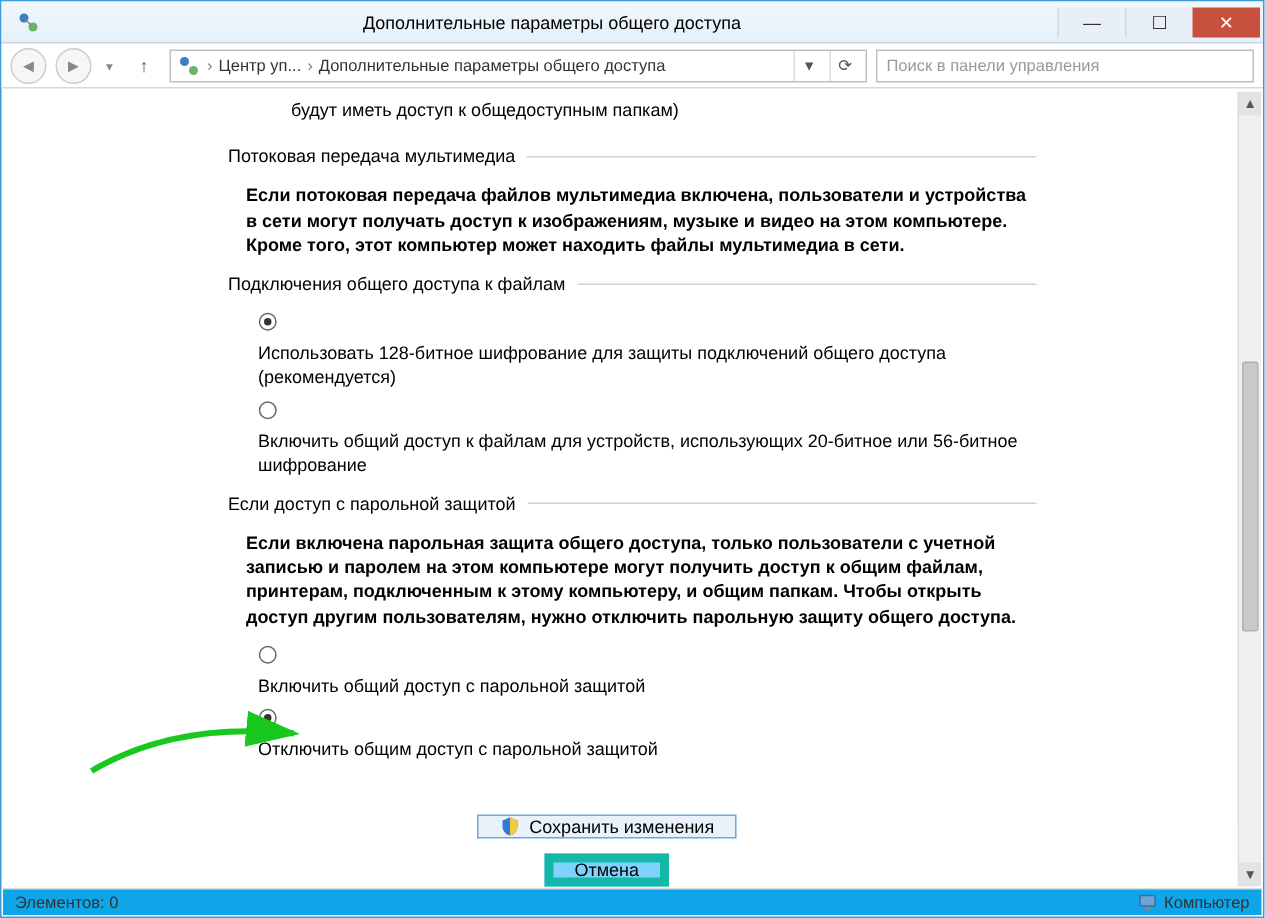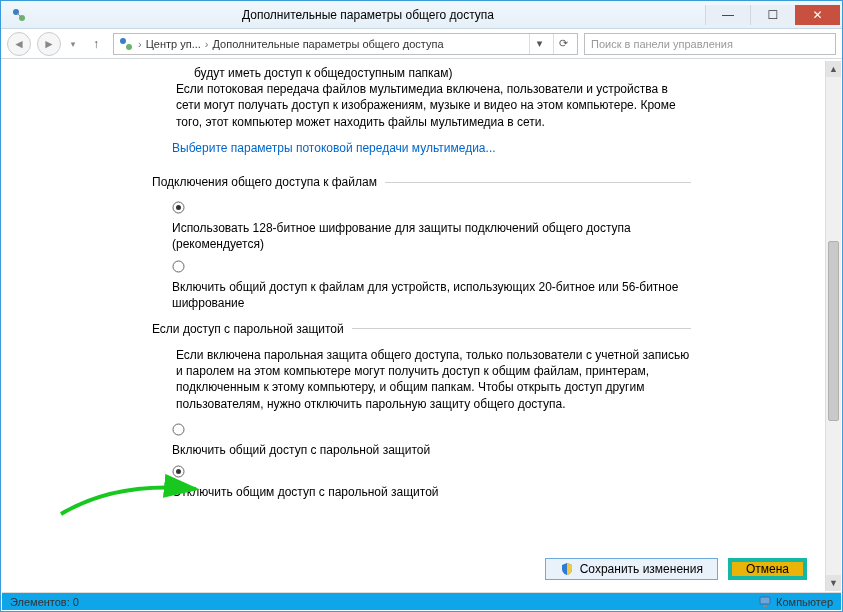--- a/index.html
+++ b/index.html
@@ -113,53 +113,54 @@
   .scrollthumb {
     position:absolute;left:2px;right:2px;top:180px;height:180px;background:#c9c9c9;border:1px solid #b0b0b0;border-radius:2px;
   }
   .page {
     padding: 4px 150px 10px 150px;
     color:#000;
     line-height:1.35;
   }
   .frag {
     text-align:left;
-    margin-bottom:0;
+    margin-bottom:15px;
     color:#000;
     margin-left:42px;
   }
   .section-title {
     font-size:12px;
     color:#000;
     display:flex;align-items:center;gap:8px;
     margin:10px 0 10px 0;
   }
   .section-title .line {flex:1;height:1px;background:#d0d0d0;}
   .body-text {
-    margin-left:24px;margin-bottom:10px;color:#000;
+    margin-left:12px;margin-bottom:10px;color:#000;font-weight:bold;
   }
   .link {
     color:#0066cc;cursor:pointer;margin-left:20px;display:inline-block;margin-bottom:8px;
   }
   .radio-row {
     margin-left:20px;display:flex;align-items:flex-start;gap:6px;margin-bottom:6px;
     position:relative;
     flex-direction:column;
   }
   .radio {
     width:13px;height:13px;flex-shrink:0;margin-top:1px;
   }
   .radio svg{display:block;}
   .button-row {
     position:absolute;left:1px;right:17px;bottom:20px;height:44px;
     display:flex;align-items:center;justify-content:flex-end;gap:10px;padding-right:18px;
     background:#fff;
+    flex-direction:column;
   }
   .btn {
-    height:22px;padding:0 14px;border:4px solid #14b8a6;background:#eab308;
+    height:22px;padding:0 14px;border:6px solid #14b8a6;background:#7dd3fc;
     display:flex;align-items:center;gap:6px;font-size:12px;color:#000;cursor:pointer;
   }
   .btn.primary {border:1px solid #6fa9db;background:#e9f1fb;}
   .statusbar {
     position:absolute;left:1px;right:1px;bottom:1px;height:18px;
     background:#0ea5e9;color:#333;font-size:11px;
     display:flex;align-items:center;padding:0 8px;border-top:1px solid #ddd;
   }
   .statusbar .spacer{flex:1;}
   .statusbar .sb-right{display:flex;align-items:center;gap:4px;}
@@ -218,22 +219,25 @@
     <div class="search">
       <span>Поиск в панели управления</span>
     </div>
   </div>
 
   <div class="content-wrap">
     <div class="page">
       <div class="frag">будут иметь доступ к общедоступным папкам)</div>
 
       
+      <div class="section-title">
+        <span>Потоковая передача мультимедиа</span>
+        <span class="line"></span>
+      </div>
       <div class="body-text">Если потоковая передача файлов мультимедиа включена, пользователи и устройства в сети могут получать доступ к изображениям, музыке и видео на этом компьютере. Кроме того, этот компьютер может находить файлы мультимедиа в сети.</div>
-      <span class="link">Выберите параметры потоковой передачи мультимедиа...</span>
 
       
       <div class="section-title">
         <span>Подключения общего доступа к файлам</span>
         <span class="line"></span>
       </div>
       <div class="radio-row">
         <span class="radio">
           <svg width="13" height="13">
               <circle cx="6.5" cy="6.5" r="5.5" fill="#fff" stroke="#666"></circle>

